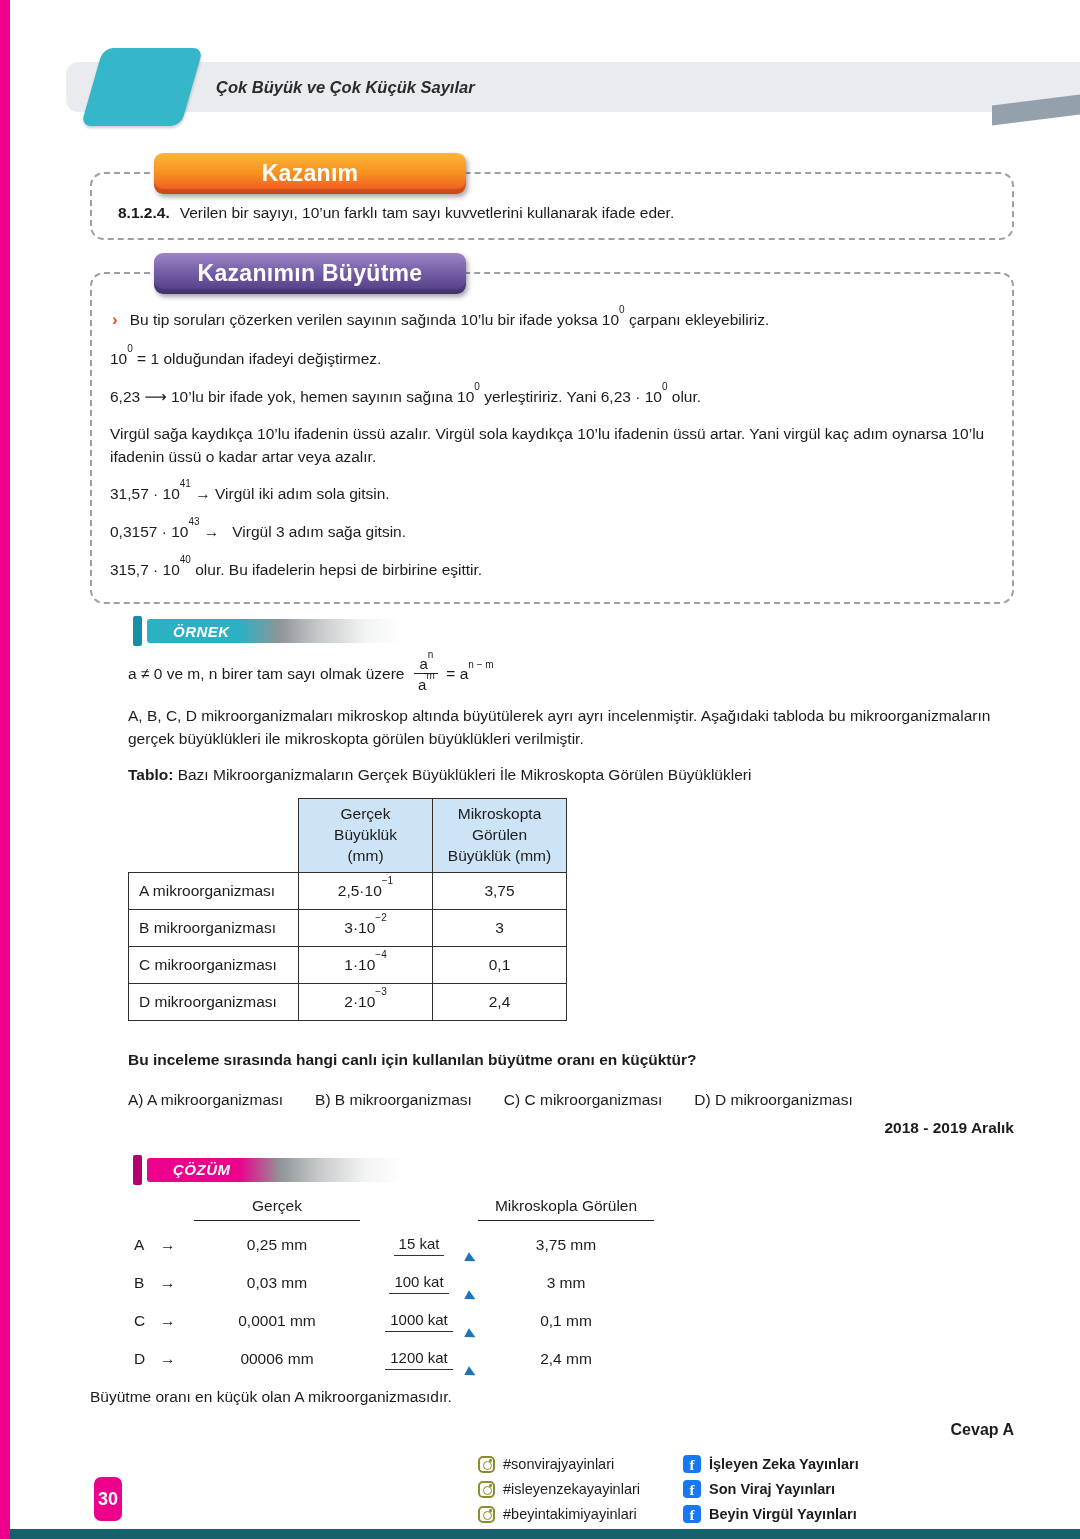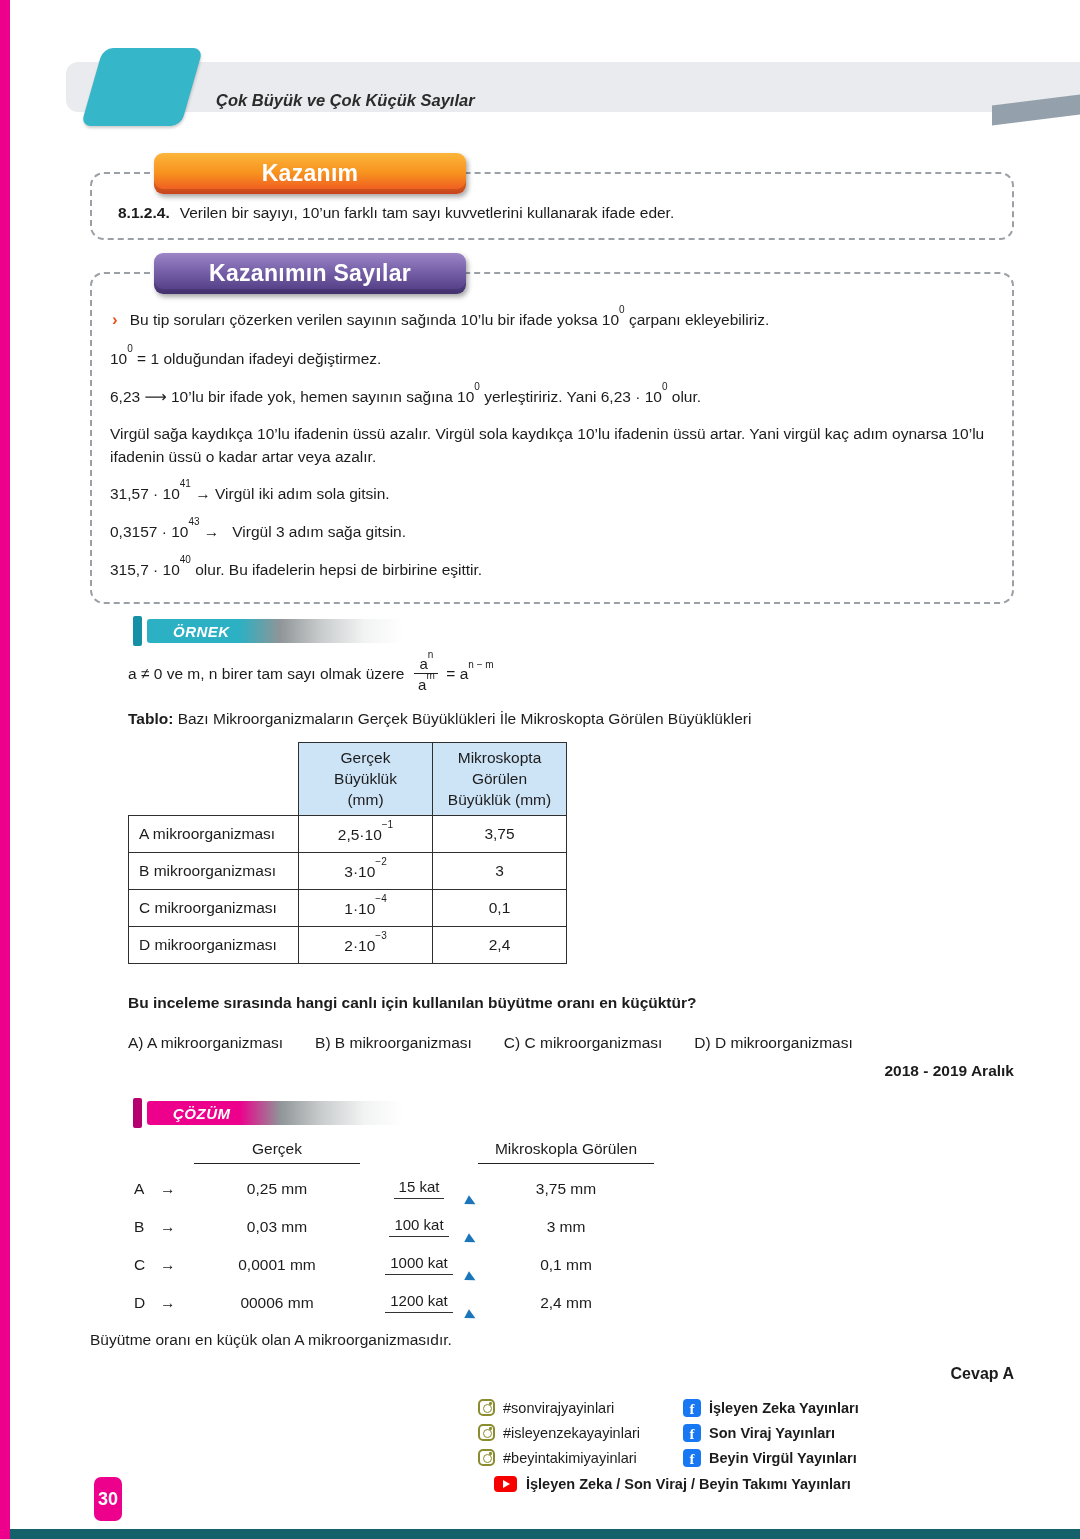--- a/index.html
+++ b/index.html
@@ -8,21 +8,21 @@
     position:relative; width:1080px; height:1539px; background:#fff;
     font-family:"Liberation Sans", sans-serif; color:#1c1c1c; overflow:hidden;
   }
   .left-stripe { position:absolute; left:0; top:0; width:10px; height:100%; background:#ec008c; z-index:6; }
   .bottom-bar { position:absolute; left:0; bottom:0; width:100%; height:10px; background:#14606b; z-index:5; }
 
   
   .header-band { position:relative; margin:62px 0 0 66px; height:50px; background:#e9ebee; border-radius:12px 0 0 12px; }
   .header-corner { position:absolute; right:0; top:38px; width:88px; height:20px; background:#94a1ac; transform:skewY(-7deg); }
   .header-tab { position:absolute; left:26px; top:-14px; width:100px; height:78px; background:#35b6c9; transform:skewX(-16deg); border-radius:10px; box-shadow:1px 2px 3px rgba(0,0,0,0.2); }
-  .header-title { position:absolute; left:150px; top:13px; height:50px; display:flex; align-items:center; font-style:italic; font-weight:bold; font-size:16.5px; color:#2b2b2b; }
+  .header-title { position:absolute; left:150px; top:0; height:50px; display:flex; align-items:center; font-style:italic; font-weight:bold; font-size:16.5px; color:#2b2b2b; }
 
   .content { margin:0 66px 0 90px; position:relative; }
 
   
   .dashed-box { position:relative; border:2px dashed #9aa0a6; border-radius:14px; }
   .kazanim-box { margin-top:60px; padding:28px 24px 14px 26px; }
   .sifre-box { margin-top:32px; padding:34px 20px 6px 18px; }
   .banner {
     position:absolute; top:-21px; left:62px; width:312px; height:41px; border-radius:9px;
     display:flex; align-items:center; justify-content:center;
@@ -120,21 +120,21 @@
   </header>
 
   <main class="content">
 
     <section class="dashed-box kazanim-box">
       <div class="banner banner-orange">Kazanım</div>
       <p class="kazanim-text"><span class="code">8.1.2.4.</span><span>Verilen bir sayıyı, 10’un farklı tam sayı kuvvetlerini kullanarak ifade eder.</span></p>
     </section>
 
     <section class="dashed-box sifre-box">
-      <div class="banner banner-purple">Kazanımın Sayılar</div>
+      <div class="banner banner-purple">Kazanımın Büyütme</div>
       <p class="sifre-line"><span class="bullet">›</span><span>Bu tip soruları çözerken verilen sayının sağında 10’lu bir ifade yoksa 10</span><sup class="sup">0</sup><span> çarpanı ekleyebiliriz.</span></p>
       <p class="sifre-line"><span>10</span><sup class="sup">0</sup><span> = 1 olduğundan ifadeyi değiştirmez.</span></p>
       <p class="sifre-line"><span>6,23 ⟶ 10’lu bir ifade yok, hemen sayının sağına 10</span><sup class="sup">0</sup><span> yerleştiririz. Yani 6,23 · 10</span><sup class="sup">0</sup><span> olur.</span></p>
       <p class="sifre-line">Virgül sağa kaydıkça 10’lu ifadenin üssü azalır. Virgül sola kaydıkça 10’lu ifadenin üssü artar. Yani virgül kaç adım oynarsa 10’lu ifadenin üssü o kadar artar veya azalır.</p>
       <p class="sifre-line"><span>31,57 · 10</span><sup class="sup">41</sup><span> → Virgül iki adım sola gitsin.</span></p>
       <p class="sifre-line"><span>0,3157 · 10</span><sup class="sup">43</sup><span> →&nbsp;&nbsp;&nbsp;Virgül 3 adım sağa gitsin.</span></p>
       <p class="sifre-line"><span>315,7 · 10</span><sup class="sup">40</sup><span> olur. Bu ifadelerin hepsi de birbirine eşittir.</span></p>
     </section>
 
     <div class="section-tag tag-ornek teal">
@@ -144,20 +144,21 @@
 
     <div class="formula-row">
       <span>a ≠ 0 ve m, n birer tam sayı olmak üzere</span>
       <span class="frac">
         <span class="frac-num"><span>a</span><sup class="sup2">n</sup></span>
         <span class="frac-den"><span>a</span><sup class="sup2">m</sup></span>
       </span>
       <span><span>= a</span><sup class="sup2">n − m</sup></span>
     </div>
 
+    <p class="ornek-paragraph">A, B, C, D mikroorganizmaları mikroskop altında büyütülerek ayrı ayrı incelenmiştir. Aşağıdaki tabloda bu mikroorganizmaların gerçek büyüklükleri ile mikroskopta görülen büyüklükleri verilmiştir.</p>
 
     <p class="table-caption"><span class="caption-label">Tablo:</span><span> Bazı Mikroorganizmaların Gerçek Büyüklükleri İle Mikroskopta Görülen Büyüklükleri</span></p>
 
     <table class="data-table">
       <thead>
         <tr>
           <th class="corner"></th>
           <th class="col-h">Gerçek
 Büyüklük
 (mm)</th>

